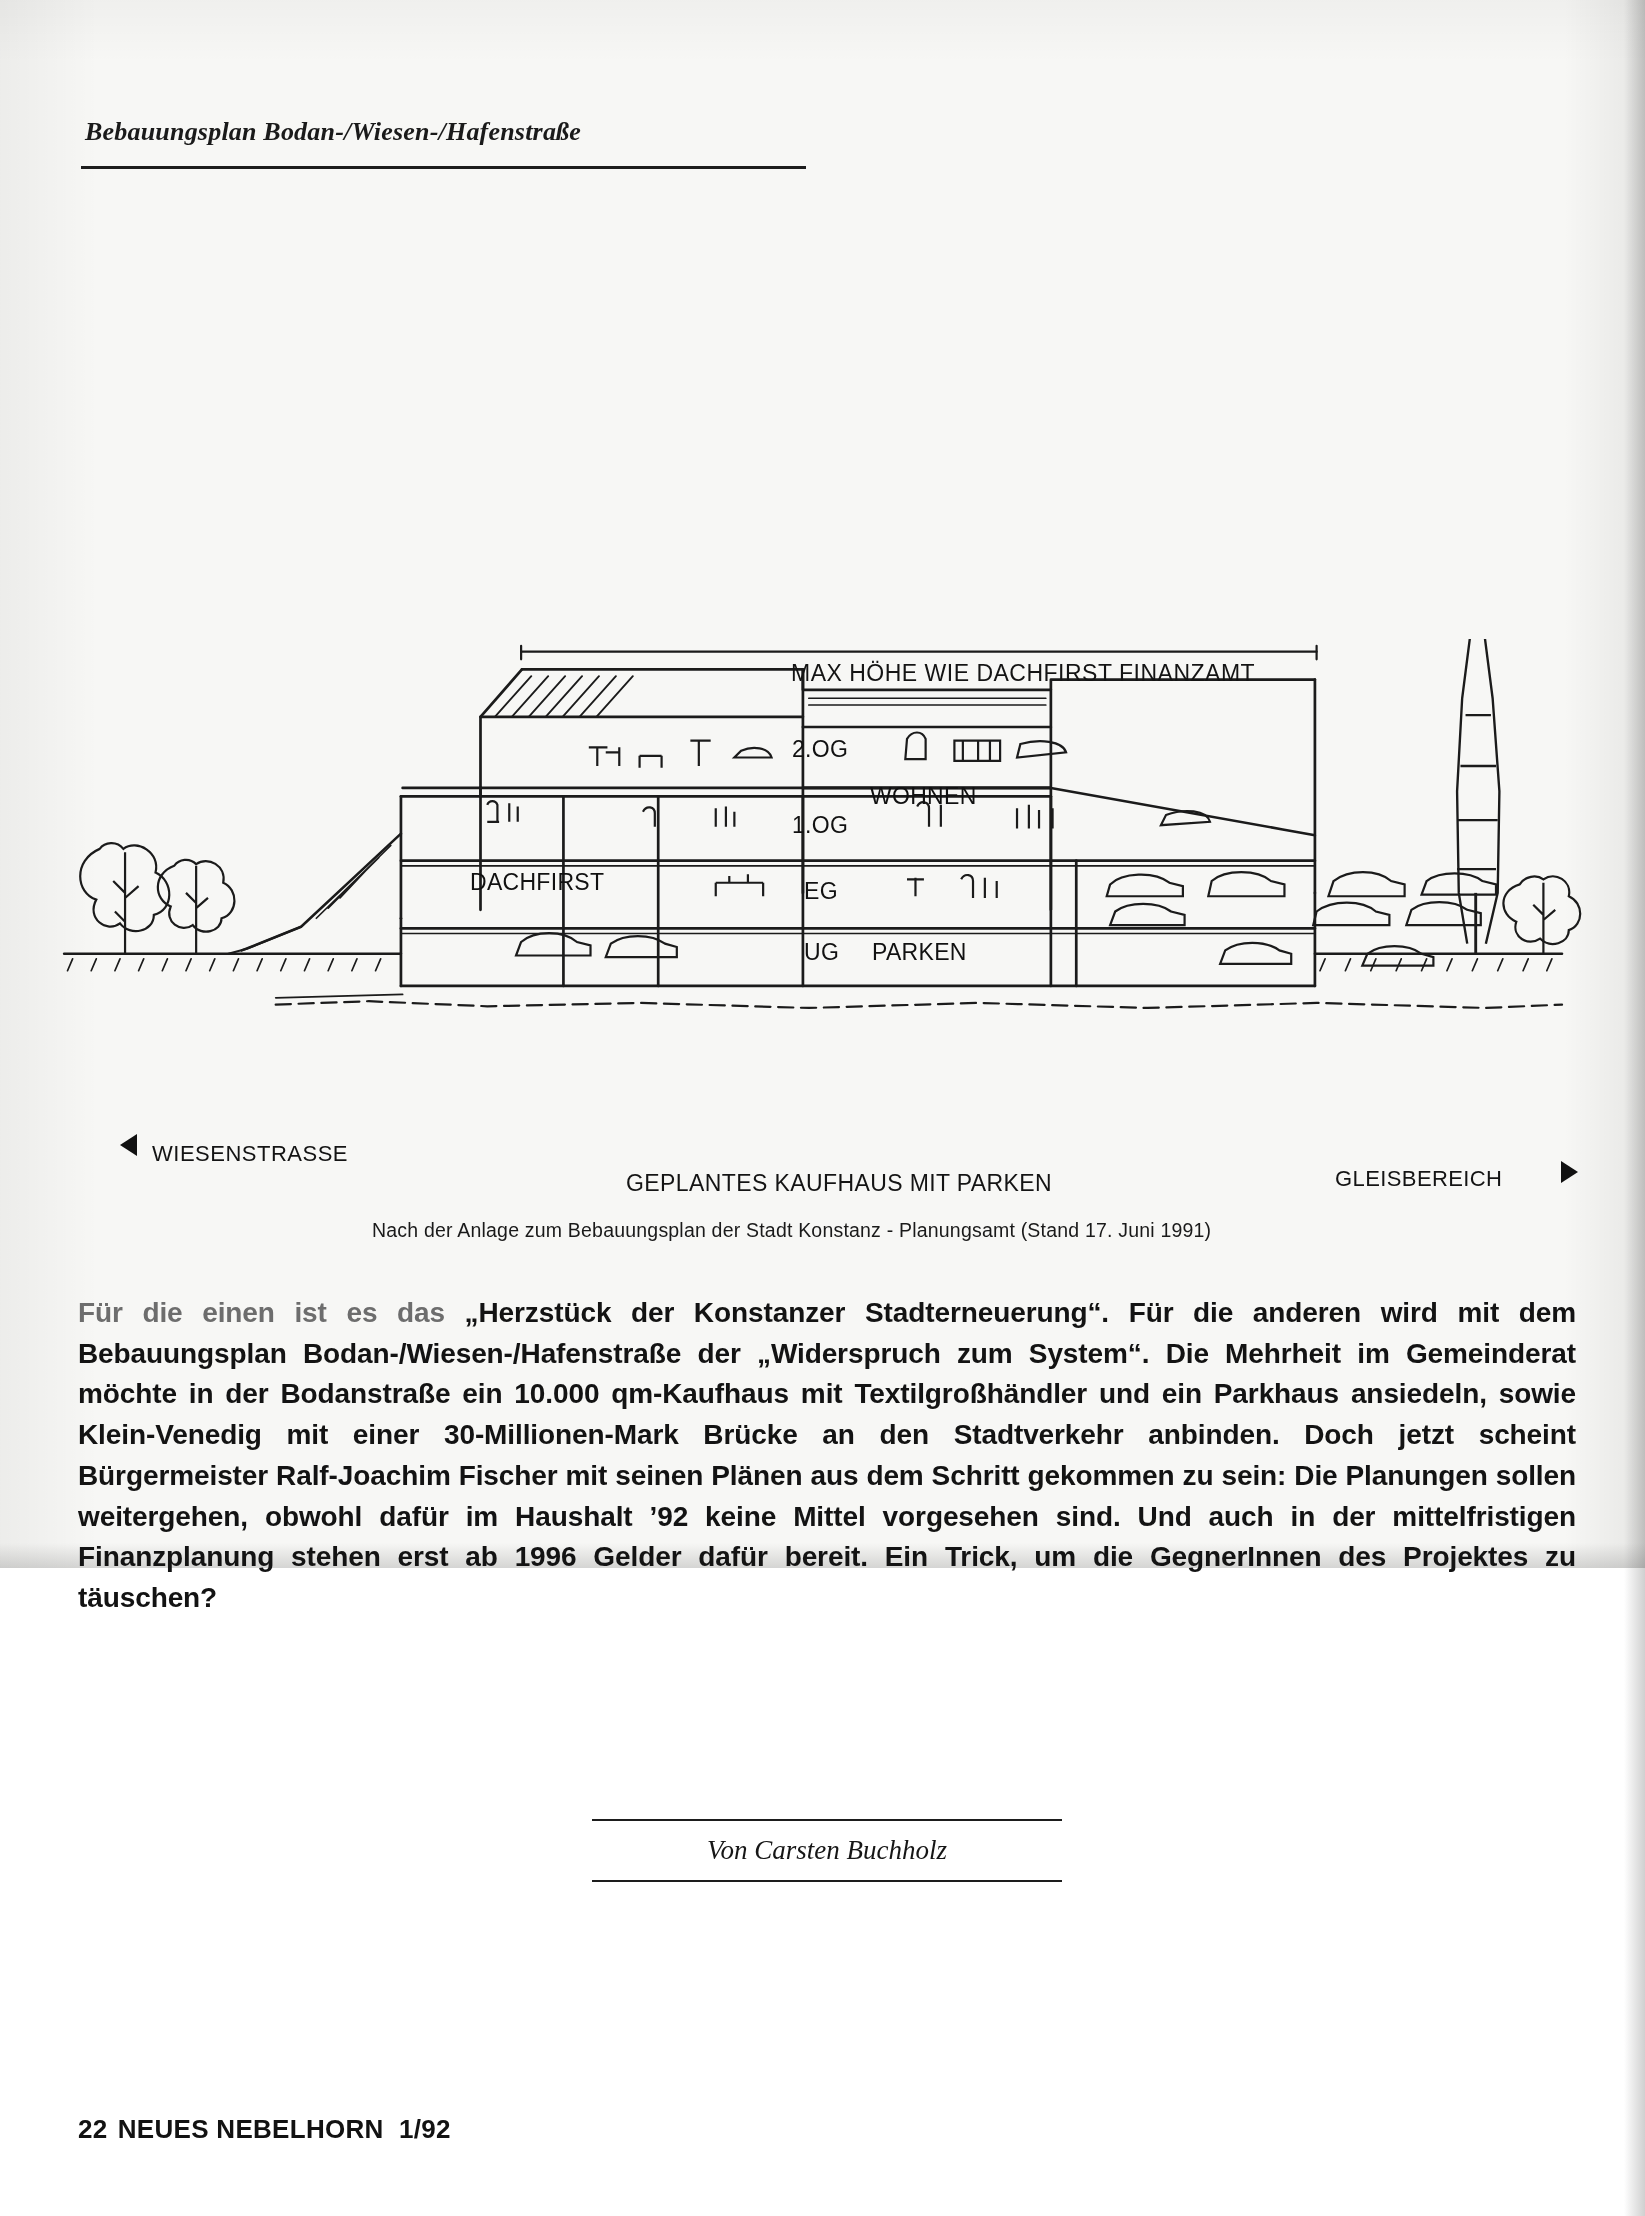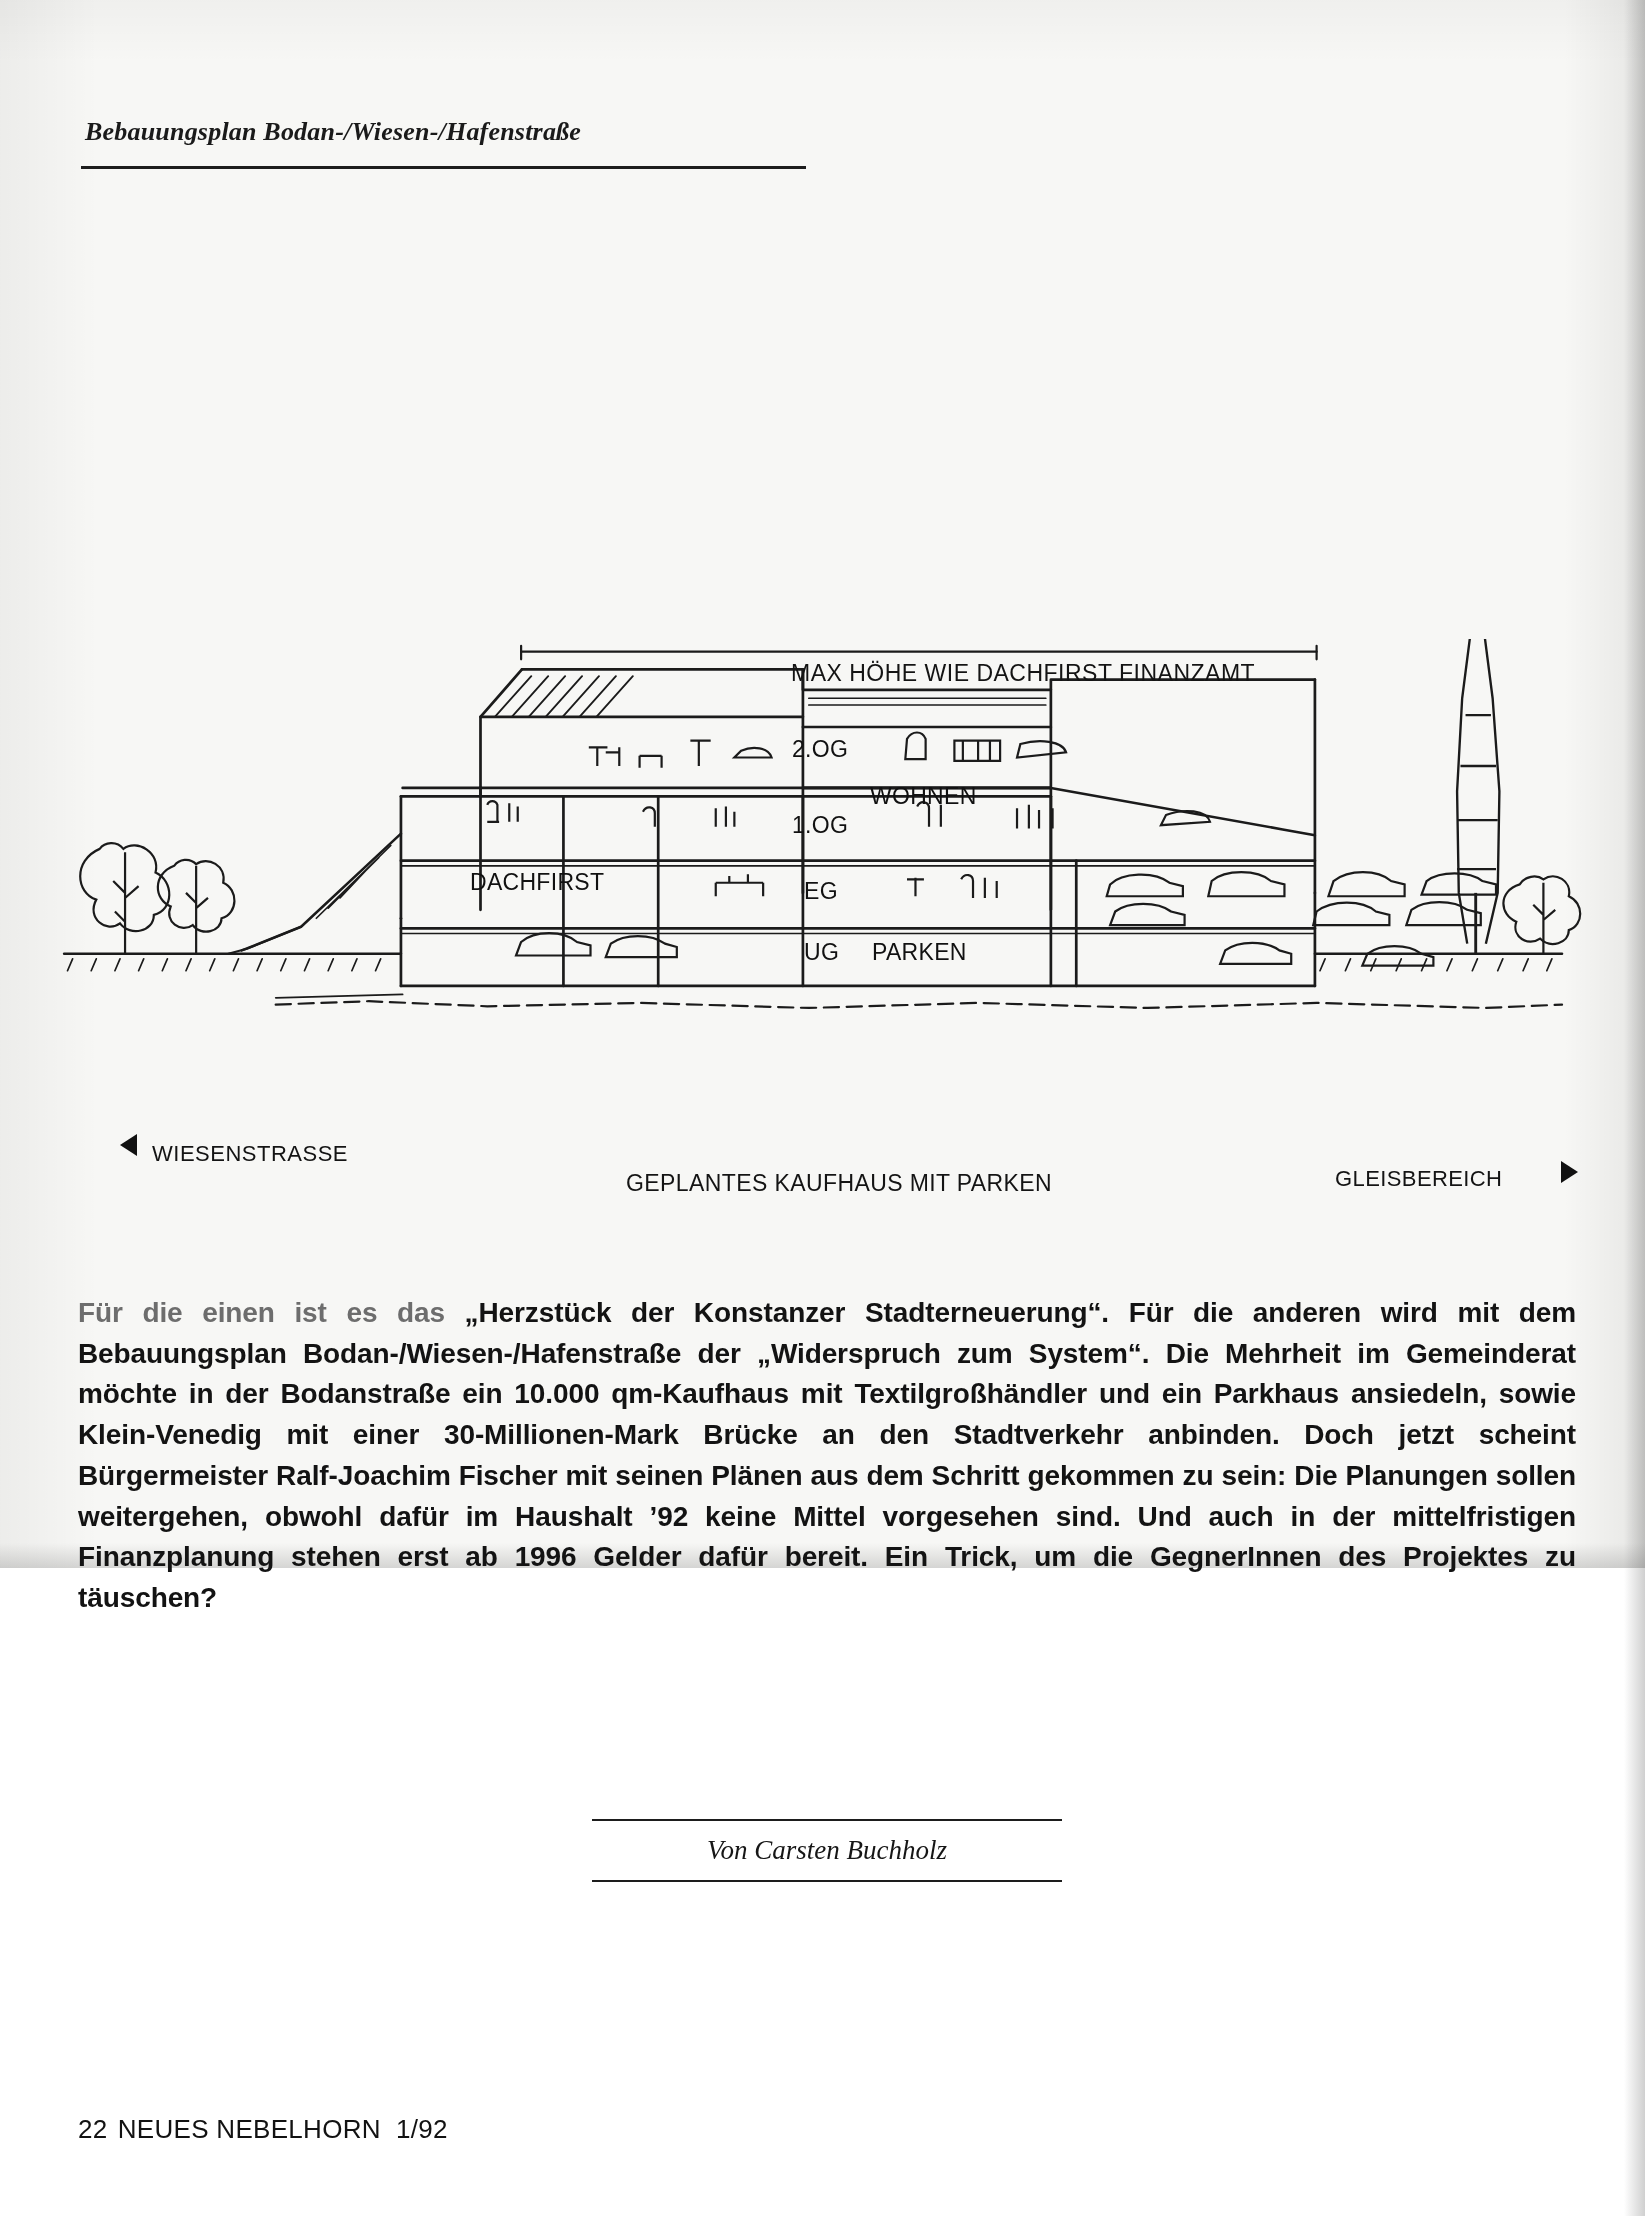--- a/index.html
+++ b/index.html
@@ -207,21 +207,21 @@
     height: 1.7px;
     background: #1d1d1d;
   }
 
   
   .footer {
     position: absolute;
     left: 78px;
     top: 2114px;
     font-family: "Liberation Sans", sans-serif;
-    font-weight: 400;
+    font-weight: 700;
     font-size: 26px;
     color: #121212;
     letter-spacing: 0.3px;
     white-space: nowrap;
   }
   .footer .pg { margin-right: 10.2px; }
   .footer .mag { margin-right: 15.2px; }
 </style>
 </head>
 <body>
@@ -365,20 +365,21 @@
   <div class="fig-label big" style="left:791px; top:660px;">MAX HÖHE WIE DACHFIRST FINANZAMT</div>
 
   <div class="arrow-left"></div>
   <div class="caption-left">WIESENSTRASSE</div>
 
   <div class="caption-center">GEPLANTES KAUFHAUS MIT PARKEN</div>
 
   <div class="caption-right">GLEISBEREICH</div>
   <div class="arrow-right"></div>
 
+  <div class="source-note">Nach der Anlage zum Bebauungsplan der Stadt Konstanz - Planungsamt (Stand 17. Juni 1991)</div>
 
   <div class="lead">
     <span class="fade1">Für die einen ist es das </span><span>„Herzstück der Konstanzer Stadterneuerung“. Für die anderen wird mit dem Bebauungsplan Bodan-/Wiesen-/Hafenstraße der „Widerspruch zum System“. Die Mehrheit im Gemeinderat möchte in der Bodanstraße ein 10.000 qm-Kaufhaus mit Textilgroßhändler und ein Parkhaus ansiedeln, sowie Klein-Venedig mit einer 30-Millionen-Mark Brücke an den Stadtverkehr anbinden.  Doch jetzt scheint Bürgermeister Ralf-Joachim Fischer mit seinen Plänen aus dem Schritt gekommen zu sein: Die Planungen sollen weitergehen, obwohl dafür im Haushalt ’92 keine Mittel vorgesehen sind. Und auch in der mittelfristigen Finanzplanung stehen erst ab 1996 Gelder dafür bereit. Ein Trick, um die GegnerInnen des Projektes zu täuschen?</span>
   </div>
 
   <div class="byline-rule-top"></div>
   <div class="byline">Von Carsten Buchholz</div>
   <div class="byline-rule-bottom"></div>
 
   <div class="footer">

